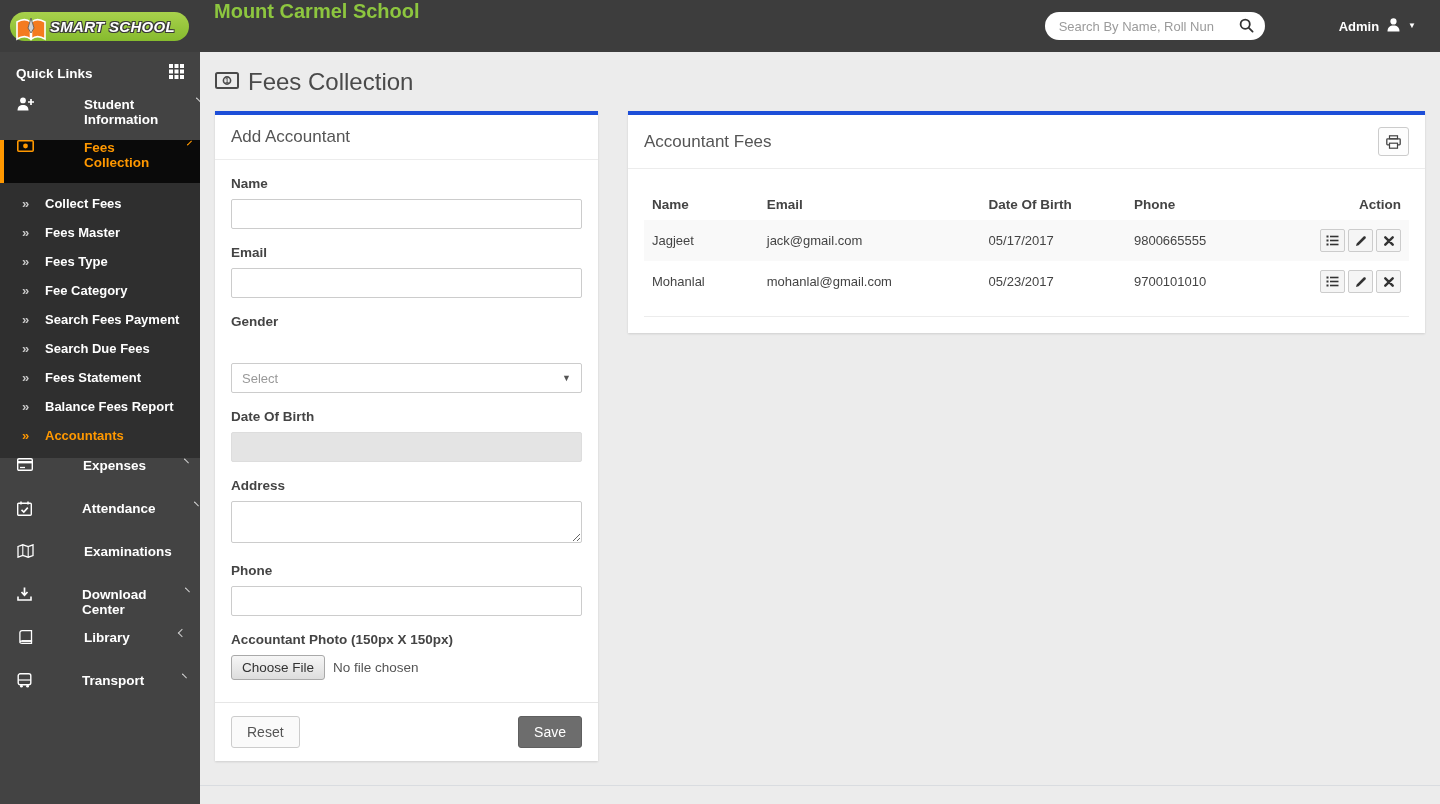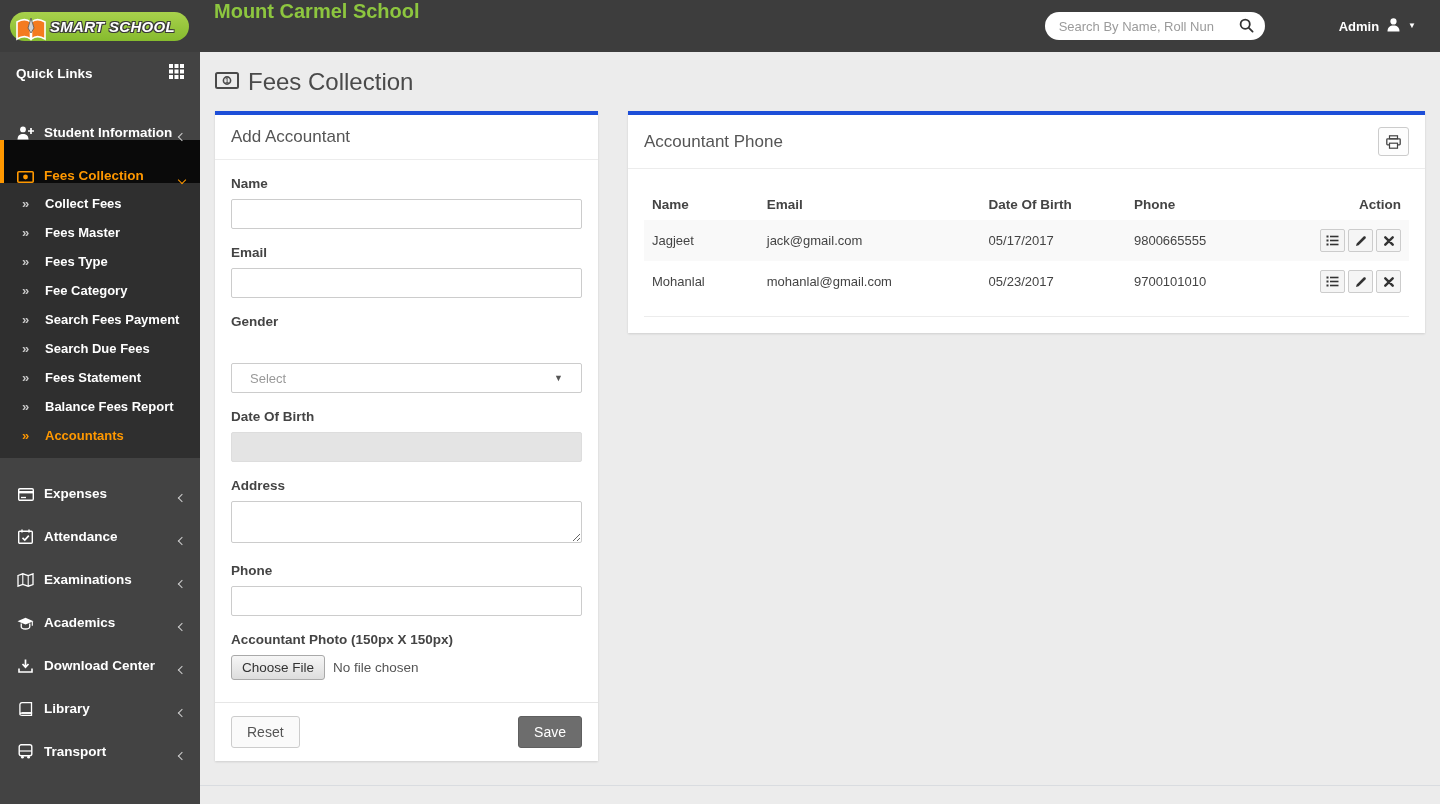--- a/index.html
+++ b/index.html
@@ -19,21 +19,21 @@
   .search-input::placeholder { color:#9b9b9b; }
   .search-ic { position:absolute; right:11px; top:6px; }
   .admin-zone { display:flex; align-items:center; gap:7px; color:#fff; font-weight:bold; font-size:13px; cursor:pointer;margin-left:48px; }
   .caret-down { color:#fff; font-size:8px; line-height:1; }
 
   
   .sidebar { position:fixed; top:52px; left:0; width:200px; height:752px; background:#434343; color:#fff; overflow:hidden; z-index:10; }
   .session-row { padding:15px 16px 12px 16px; font-weight:bold; font-size:13px; color:#fff; }
   .quicklinks-row { padding:12px 16px 14px 16px; display:flex; align-items:center; justify-content:space-between; cursor:pointer; }
   .quicklinks-label { font-weight:bold; font-size:13.5px; }
-  .nav-item { height:43px; display:flex; align-items:flex-end; padding:0 15px 0 17px; cursor:pointer; }
+  .nav-item { height:43px; display:flex; align-items:flex-start; padding:0 15px 0 17px; cursor:pointer;gap:40px; }
   .nav-ic { width:17px; display:flex; justify-content:center; margin-right:10px; color:#fff; }
   .nav-label { flex:1; font-weight:bold; font-size:13.5px; color:#fff; }
   .chev { width:6px; height:6px; border-right:1.5px solid #cfcfcf; border-bottom:1.5px solid #cfcfcf; display:inline-block; }
   .chev-left { transform:rotate(135deg); }
   .chev-down { transform:rotate(45deg); border-color:#ff9800; }
   .nav-item.active { background:#0a0a0a; border-left:4px solid #ff9800; padding-left:13px; }
   .nav-item.active .nav-label { color:#ff9800; }
   .nav-item.active .nav-ic { color:#ff9800; }
   .submenu { background:#2f2f2f; padding:6px 0 8px 0; }
   .sub-item { height:29px; display:flex; align-items:center; padding-left:22px; cursor:pointer; }
@@ -51,21 +51,21 @@
   .form-card { width:383px; flex:0 0 383px; }
   .list-card { flex:1; }
   .card-head { display:flex; align-items:center; justify-content:space-between; padding:12px 16px; border-bottom:1px solid #ececec; }
   .card-title { font-size:17px; color:#555; }
   .card-body { padding:16px; }
 
   .fld { margin-bottom:16px; }
   .fld-label { display:block; font-weight:bold; font-size:13.5px; color:#444; margin-bottom:8px; }
   .txt-input { width:100%; height:30px; border:1px solid #ccc; border-radius:2px; padding:0 8px; font-size:13px; color:#333; background:#fff; outline:none; font-family:"Liberation Sans", sans-serif; }
   .txt-input.disabled { background:#e4e4e4; border-color:#ddd; }
-  .select-box { width:100%; height:30px; border:1px solid #ccc; border-radius:2px; padding:0 18px; display:flex; align-items:center; justify-content:space-between; cursor:pointer; background:#fff;margin-top:34px; }
+  .select-box { width:100%; height:30px; border:1px solid #ccc; border-radius:2px; padding:0 10px; display:flex; align-items:center; justify-content:space-between; cursor:pointer; background:#fff;margin-top:34px; }
   .select-value { color:#999; font-size:13px; }
   .select-caret { color:#555; font-size:9px; }
   .ta-input { width:100%; height:42px; border:1px solid #ccc; border-radius:2px; padding:4px 8px; font-size:13px; color:#333; resize:both; outline:none; font-family:"Liberation Sans", sans-serif; }
   .file-row { display:flex; align-items:center; gap:8px; margin-top:2px; }
   .file-btn { border:1px solid #a9a9a9; background:linear-gradient(#f6f6f6,#dddddd); border-radius:3px; padding:4px 10px; font-size:13.5px; color:#333; cursor:pointer; font-family:"Liberation Sans", sans-serif; }
   .file-text { font-size:13.5px; color:#555; }
   .card-foot { border-top:1px solid #e6e6e6; padding:13px 16px; display:flex; align-items:center; justify-content:space-between; }
   .btn-reset { background:#fafafa; border:1px solid #ccc; border-radius:3px; padding:7px 15px; font-size:14px; color:#555; cursor:pointer; font-family:"Liberation Sans", sans-serif;text-align:right; }
   .btn-save { background:#6d6d6d; border:1px solid #5f5f5f; border-radius:3px; padding:7px 15px; font-size:14px; color:#fff; cursor:pointer; font-family:"Liberation Sans", sans-serif; }
 
@@ -242,31 +242,20 @@
       <svg width="17" height="14" viewBox="0 0 17 14">
         <path d="M1 2.5 L5.8 0.8 L11.2 2.5 L16 0.8 V11.5 L11.2 13.2 L5.8 11.5 L1 13.2 Z" fill="none" stroke="#fff" stroke-width="1.3"></path>
         <line x1="5.8" y1="0.8" x2="5.8" y2="11.5" stroke="#fff" stroke-width="1.1"></line>
         <line x1="11.2" y1="2.5" x2="11.2" y2="13.2" stroke="#fff" stroke-width="1.1"></line>
       </svg>
     </span>
     <span class="nav-label">Examinations</span>
     <span class="chev chev-left"></span>
   </div>
 
-  <div class="nav-item">
-    <span class="nav-ic">
-      <svg width="18" height="13" viewBox="0 0 18 13">
-        <path d="M9 0.5 L17.5 4 L9 7.5 L0.5 4 Z" fill="#fff"></path>
-        <path d="M4.5 6.5 V10 C4.5 11.3 6.5 12.3 9 12.3 C11.5 12.3 13.5 11.3 13.5 10 V6.5" fill="none" stroke="#fff" stroke-width="1.4"></path>
-        <line x1="16.2" y1="4.5" x2="16.2" y2="9" stroke="#fff" stroke-width="1.2"></line>
-      </svg>
-    </span>
-    <span class="nav-label">Academics</span>
-    <span class="chev chev-left"></span>
-  </div>
 
   <div class="nav-item">
     <span class="nav-ic">
       <svg width="15" height="14" viewBox="0 0 15 14">
         <path d="M7.5 0.5 V7.5 M4.5 5 L7.5 8.3 L10.5 5" fill="none" stroke="#fff" stroke-width="1.7"></path>
         <path d="M1 9.5 V13 H14 V9.5" fill="none" stroke="#fff" stroke-width="1.6"></path>
       </svg>
     </span>
     <span class="nav-label">Download Center</span>
     <span class="chev chev-left"></span>
@@ -358,21 +347,21 @@
         </div>
       </div>
       <div class="card-foot">
         <button class="btn-reset">Reset</button>
         <button class="btn-save">Save</button>
       </div>
     </div>
 
     <div class="card list-card">
       <div class="card-head">
-        <span class="card-title">Accountant Phone</span>
+        <span class="card-title">Accountant Fees</span>
         <span class="icon-btn">
           <svg width="15" height="14" viewBox="0 0 15 14">
             <rect x="3.5" y="0.8" width="8" height="3" fill="none" stroke="currentColor" stroke-width="1.2"></rect>
             <rect x="0.8" y="3.8" width="13.4" height="6" rx="0.8" fill="none" stroke="currentColor" stroke-width="1.3"></rect>
             <rect x="3.5" y="8.2" width="8" height="5" fill="#fff" stroke="currentColor" stroke-width="1.2"></rect>
           </svg>
         </span>
       </div>
       <div class="list-body">
         <table class="acct">

